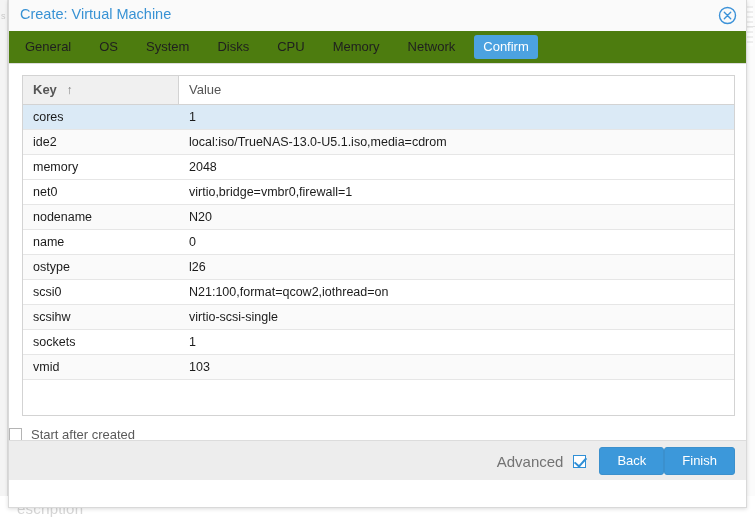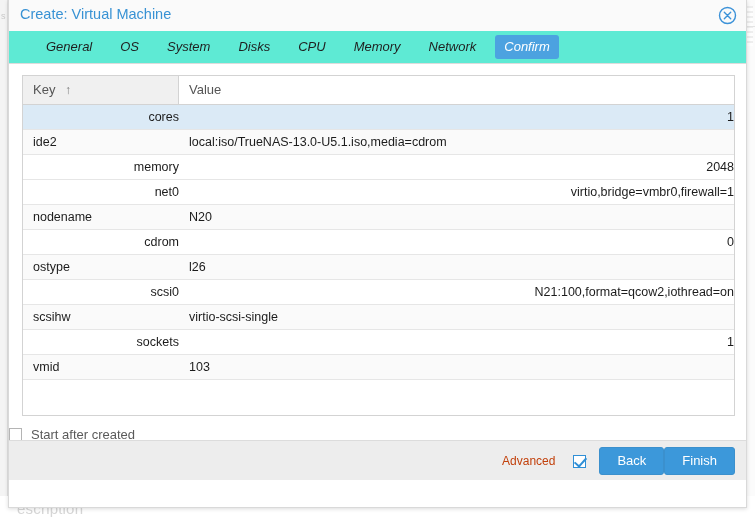--- a/index.html
+++ b/index.html
@@ -100,24 +100,23 @@
     right: 9px; top: 6px;
     width: 19px; height: 19px;
     cursor: pointer;
     line-height: 0;
   }
 
   
   #tab-bar {
     position: relative;
     height: 33px;
-    background: #5eead4;
+    background: #4d7c0f;
     border-bottom: 1px solid #dcdcdc;
-    padding-left: 28px;
-    font-style: italic;
+    padding-left: 7px;
   }
   .tab {
     display: inline-block;
     font-size: 13px;
     color: #1f1f1f;
     padding: 4px 9px 5px 9px;
     margin-right: 10px;
     border-radius: 3px;
     cursor: pointer;
     vertical-align: top;
@@ -156,38 +155,39 @@
     color: #555555;
     padding: 6px 0 0 10px;
     white-space: nowrap;
     cursor: pointer;
   }
   .hcell.key-col {
     width: 156px;
     background: #f0f0f0;
     border-right: 1px solid #d3d3d3;
     height: 28px;
+    font-weight: bold;
   }
   .hcell.value-col {
     flex: 1;
     height: 28px;
   }
   .sort-arrow {
     display: inline-block;
     margin-left: 6px;
     font-size: 12px;
     color: #7d7d7d;
   }
 
   .grid-row {
     display: flex;
     height: 25px;
     border-bottom: 1px solid #e6e6e6;
   }
-  .grid-row.odd  { background: #ffffff; text-align: right; }
+  .grid-row.odd  { background: #ffffff; }
   .grid-row.even { background: #fafafa; }
   .grid-row.selected { background: #dbeaf6; }
   .grid-row .cell {
     font-size: 12.5px;
     color: #1c1c1c;
     padding: 5px 0 0 10px;
     white-space: nowrap;
     overflow: hidden;
   }
   .cell.key-col   { width: 156px; }
@@ -235,23 +235,23 @@
     background: #ededed;
     border-top: 1px solid #dcdcdc;
   }
   #footer-right {
     position: absolute;
     right: 11px; top: 6px;
     display: flex;
     align-items: center;
   }
   #advanced-label {
-    font-size: 12px;
-    color: #c2410c;
-    margin-right: 18px;
+    font-size: 15px;
+    color: #737373;
+    margin-right: 10px;
   }
   #advanced-checkbox { margin-right: 13px; }
   .btn {
     font-size: 13px;
     color: #ffffff;
     background: #3c98da;
     border: 1px solid #3b90cd;
     border-radius: 3px;
     padding: 5px 17px 6px 17px;
     margin-left: 0;
@@ -314,21 +314,21 @@
           </div>
           <div class="grid-row odd">
             <div class="cell key-col">net0</div>
             <div class="cell value-col">virtio,bridge=vmbr0,firewall=1</div>
           </div>
           <div class="grid-row even">
             <div class="cell key-col">nodename</div>
             <div class="cell value-col">N20</div>
           </div>
           <div class="grid-row odd">
-            <div class="cell key-col">cdrom</div>
+            <div class="cell key-col">name</div>
             <div class="cell value-col">0</div>
           </div>
           <div class="grid-row even">
             <div class="cell key-col">ostype</div>
             <div class="cell value-col">l26</div>
           </div>
           <div class="grid-row odd">
             <div class="cell key-col">scsi0</div>
             <div class="cell value-col">N21:100,format=qcow2,iothread=on</div>
           </div>

